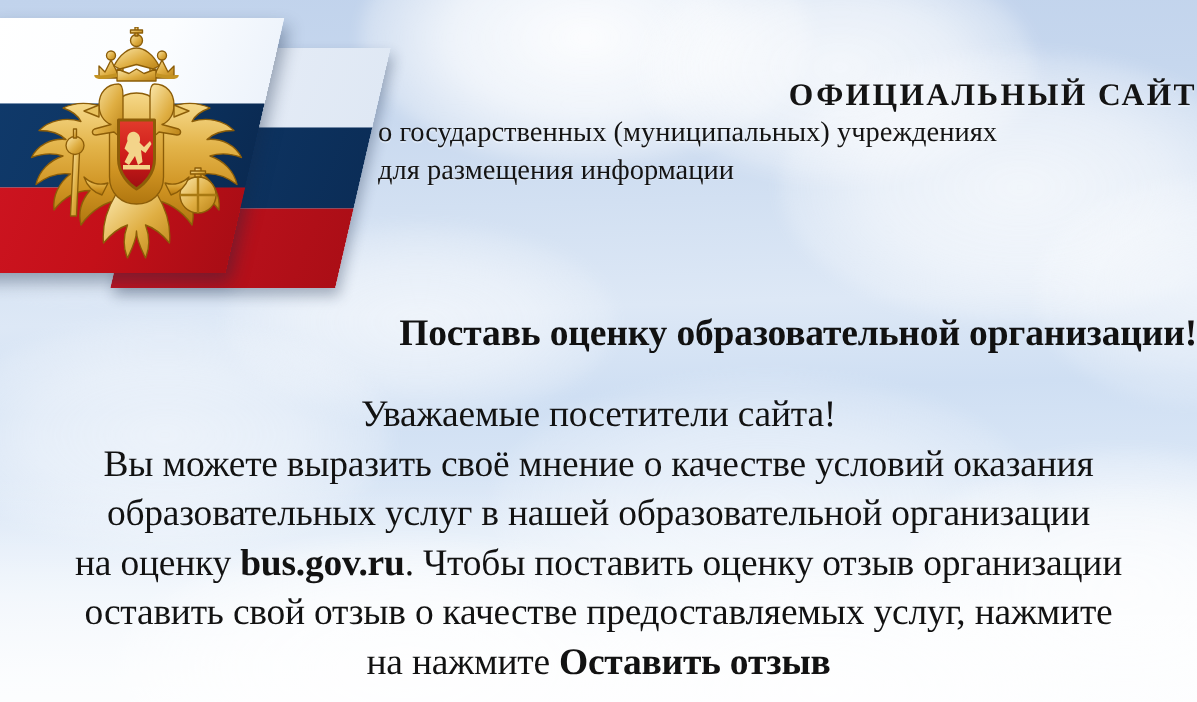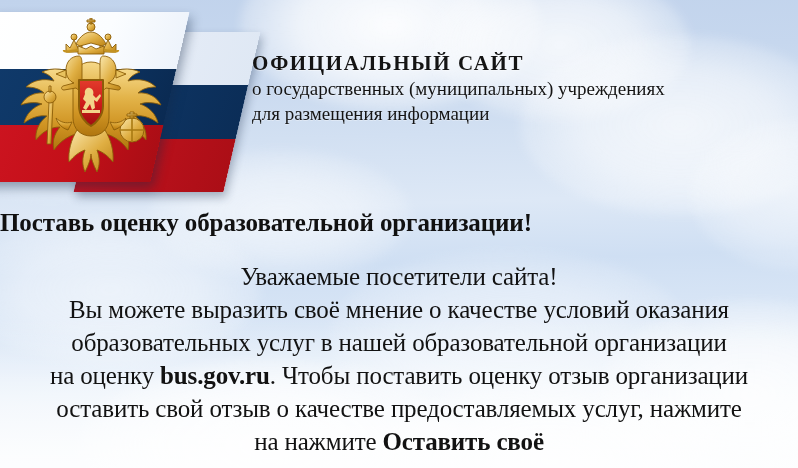--- a/index.html
+++ b/index.html
@@ -106,34 +106,35 @@
     width: 546px;
     color: #141414;
     text-shadow: 0 1px 0 rgba(255,255,255,0.35);
   }
   .header-title {
     font-size: 21px;
     font-weight: bold;
     letter-spacing: 1.6px;
     line-height: 26px;
     white-space: nowrap;
+    text-align: right;
   }
   .header-sub {
     font-size: 19px;
     line-height: 25px;
     white-space: nowrap;
   }
 
   
   .main-heading {
     position: absolute;
     left: 0;
     right: 0;
     top: 209px;
-    text-align: left;
+    text-align: right;
     font-size: 25px;
     font-weight: bold;
     color: #111111;
     white-space: nowrap;
     letter-spacing: -0.1px;
   }
 
   
   .body-copy {
     position: absolute;
@@ -264,16 +265,16 @@
   </div>
 
   <div class="main-heading">Поставь оценку образовательной организации!</div>
 
   <div class="body-copy">
     <div class="body-line">Уважаемые посетители сайта!</div>
     <div class="body-line">Вы можете выразить своё мнение о качестве условий оказания</div>
     <div class="body-line">образовательных услуг в нашей образовательной  организации</div>
     <div class="body-line"><span>на оценку </span><span class="b-strong">bus.gov.ru</span><span>. Чтобы поставить оценку отзыв организации</span></div>
     <div class="body-line">оставить свой отзыв о качестве предоставляемых услуг, нажмите</div>
-    <div class="body-line"><span>на нажмите </span><span class="b-strong">Оставить своё</span></div>
+    <div class="body-line"><span>на нажмите </span><span class="b-strong">Оставить отзыв</span></div>
   </div>
 
 </div>
 
 </body></html>

